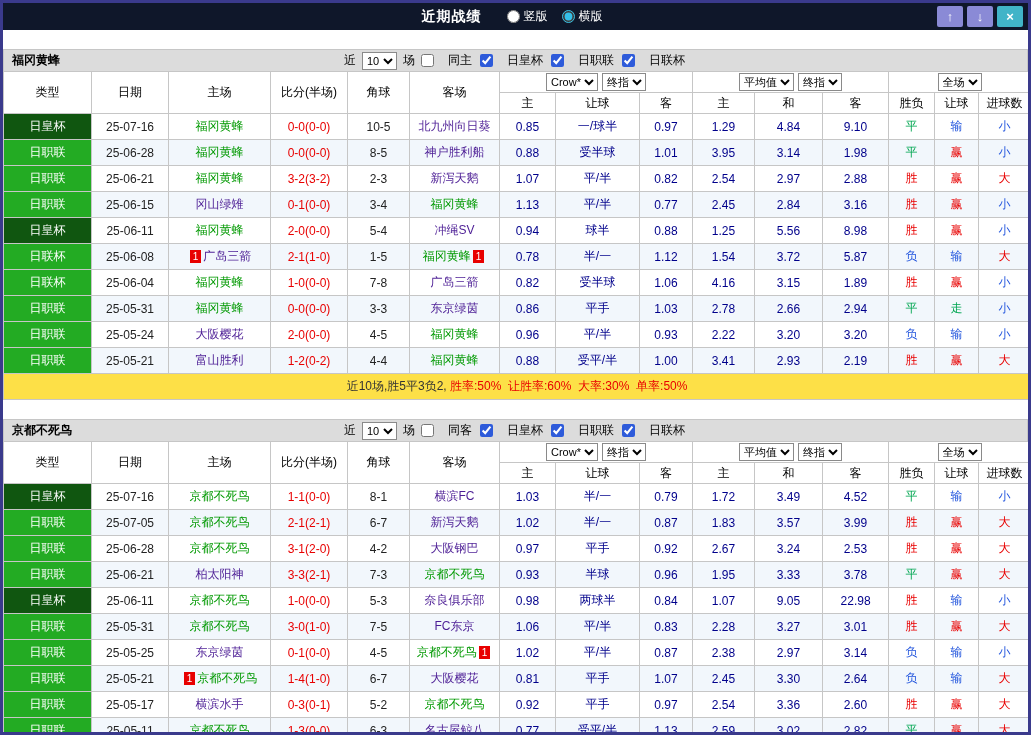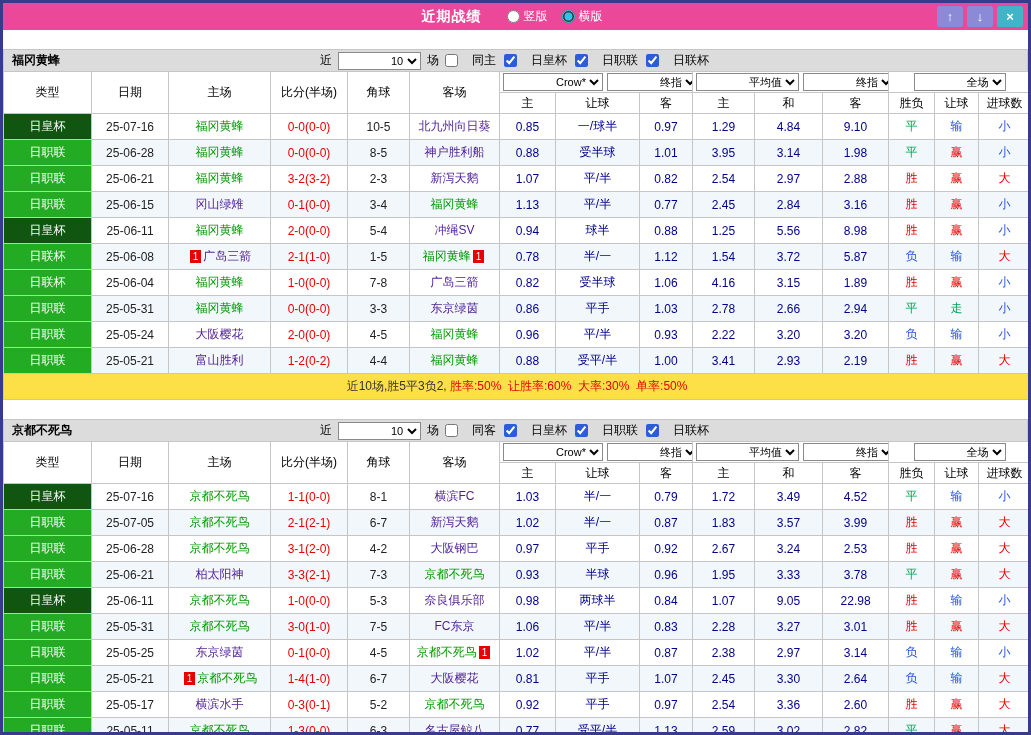--- a/index.html
+++ b/index.html
@@ -3,35 +3,35 @@
 <meta charset="utf-8">
 <style>
   *{margin:0;padding:0;box-sizing:border-box;}
   html{width:1031px;}
   body{
     width:1031px;height:735px;overflow:hidden;background:#fff;
     border:3px solid #3A3A8C;
     font-family:"Liberation Sans","DejaVu Sans",sans-serif;
     font-size:12px;color:#222;
   }
-  .topbar{height:27px;background:#ec4899;display:flex;align-items:center;justify-content:center;position:relative;color:#fff;}
+  .topbar{height:27px;background:#0f172a;display:flex;align-items:center;justify-content:center;position:relative;color:#fff;}
   .title{font-weight:bold;font-size:14px;letter-spacing:1px;margin-right:18px;}
   .radio{display:inline-flex;align-items:center;gap:4px;margin:0 7px;cursor:pointer;}
   .radio input{accent-color:#35C0E8;width:13px;height:13px;}
   .win-buttons{position:absolute;right:5px;top:3px;display:flex;gap:4px;}
   .win-btn{width:26px;height:21px;background:#8A8AD6;color:#fff;display:flex;align-items:center;justify-content:center;font-weight:bold;font-size:13px;border-radius:2px;cursor:pointer;}
   .win-btn.close{background:#41B4C8;}
   .section{margin-top:19px;}
   .sec-bar{height:22px;background:#DCDCDC;display:flex;align-items:center;justify-content:center;position:relative;border:1px solid #C6C6C6;border-bottom:none;}
   .team-name{position:absolute;left:8px;font-weight:bold;color:#000;}
   .filters{display:flex;align-items:center;gap:4px;}
   .flabel{color:#000;}
   .chk{display:inline-flex;align-items:center;gap:14px;margin:0 2px;cursor:pointer;color:#000;}
   .chk input{width:13px;height:13px;accent-color:#2E5BDA;}
-  select{font-size:11px;height:18px;border:1px solid #8A8A8A;background:#fff;margin:0 2px;padding-left:48px;}
+  select{font-size:11px;height:18px;border:1px solid #8A8A8A;background:#fff;margin:0 2px;}
   table.grid{width:100%;border-collapse:collapse;table-layout:fixed;}
   .grid th,.grid td{border:1px solid #C6C6C6;text-align:center;white-space:nowrap;overflow:hidden;padding:0 1px;}
   .grid thead th{height:21px;font-weight:normal;color:#000;background:#fff;}
   .grid tbody td{height:26px;}
   .grid tbody tr:nth-child(even):not(.summary-row){background:#F2F7FC;}
   td.type{color:#fff;background:#23AB23;}
   td.type.dark{background:#105610;}
   .tgreen{color:#009900;}
   .tplain{color:#4c1d95;}
   td.score{color:#E80000;}

